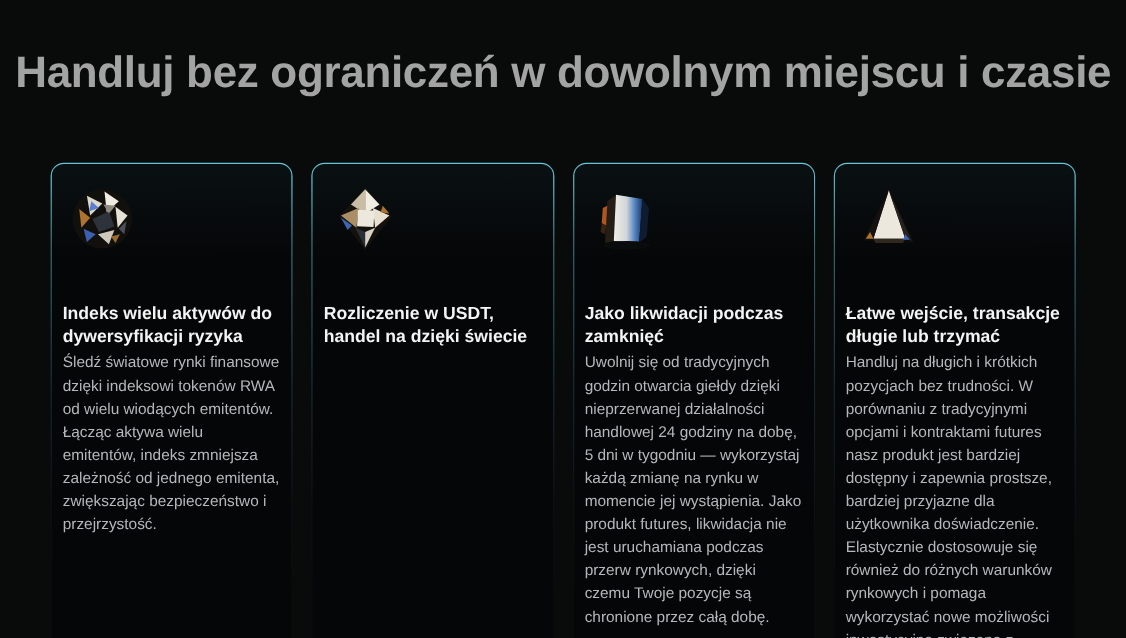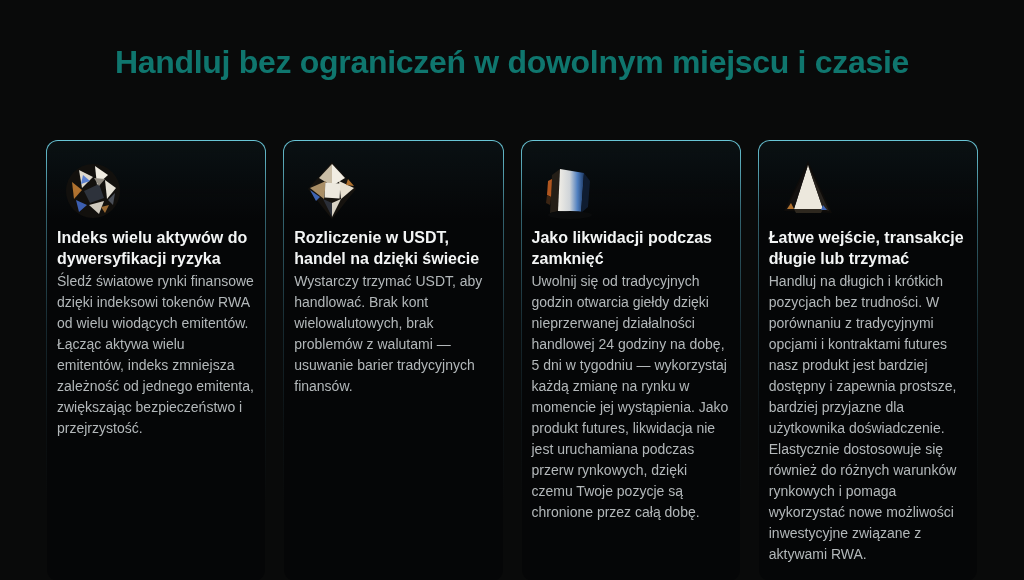--- a/index.html
+++ b/index.html
@@ -9,24 +9,24 @@
     overflow: hidden;
   }
   body {
     background: #090a0a;
     font-family: "Liberation Sans", sans-serif;
     color: #fff;
   }
   .page-title {
     margin: 44px auto 0;
     text-align: center;
-    font-size: 32px;
+    font-size: 40px;
     font-weight: 700;
     letter-spacing: -0.3px;
-    color: #0f766e;
+    color: #a3a3a3;
   }
   .cards {
     width: 932px;
     margin: 59px auto 0;
     display: grid;
     grid-template-columns: repeat(4, 1fr);
     gap: 17px;
   }
   .card {
     display: flex;
@@ -49,20 +49,21 @@
       linear-gradient(180deg, rgba(24, 48, 56, 0.25) 0%, rgba(0, 0, 0, 0) 18%),
       #050607;
     padding: 8px 10px 16px;
   }
   .icon-wrap {
     width: 72px;
     height: 72px;
     margin: 6px 0 0 2px;
   }
   .card-title {
+    margin-top: 40px;
     font-size: 16px;
     line-height: 21px;
     font-weight: 700;
     color: #f3f5f5;
   }
   .card-body {
     margin-top: 2px;
     font-size: 14px;
     line-height: 21px;
     color: #b3b8ba;
@@ -108,21 +109,20 @@
           <polygon points="14,33 30,26 28,44" fill="#a98e66"></polygon>
           <polygon points="58,33 43,26 45,44" fill="#e8e0cf"></polygon>
           <rect x="29" y="28" width="15" height="15" fill="#ece8de" transform="rotate(3 36 35)"></rect>
           <polygon points="36,62 27,44 36,48" fill="#2b2f38"></polygon>
           <polygon points="36,62 45,44 36,48" fill="#d8d2c4"></polygon>
           <polygon points="14,35 24,42 20,46" fill="#3e64b4"></polygon>
           <polygon points="52,24 58,31 50,30" fill="#b0722f"></polygon>
         </svg>
       </div>
       <h3 class="card-title">Rozliczenie w USDT, handel na dzięki świecie</h3>
-      <p class="card-body">Wystarczy trzymać USDT, aby handlować. Brak kont wielowalutowych, brak problemów z walutami — usuwanie barier tradycyjnych finansów.</p>
     </div>
   </article>
 
   <article class="card">
     <div class="card-inner">
       <div class="icon-wrap">
         <svg viewBox="0 0 72 72" width="72" height="72" aria-hidden="true">
           <defs>
             <linearGradient id="mono-face" x1="0" y1="0" x2="1" y2="0">
               <stop offset="0" stop-color="#f2efe7"></stop>

